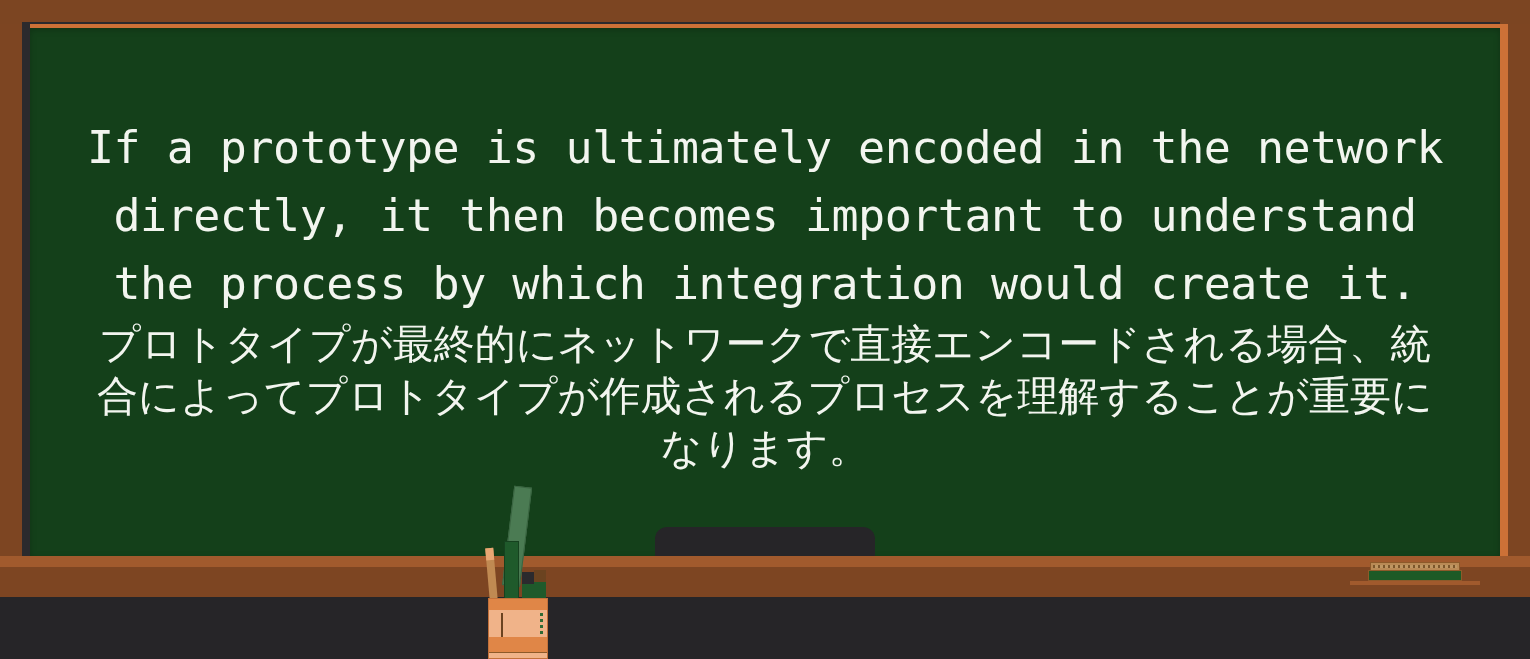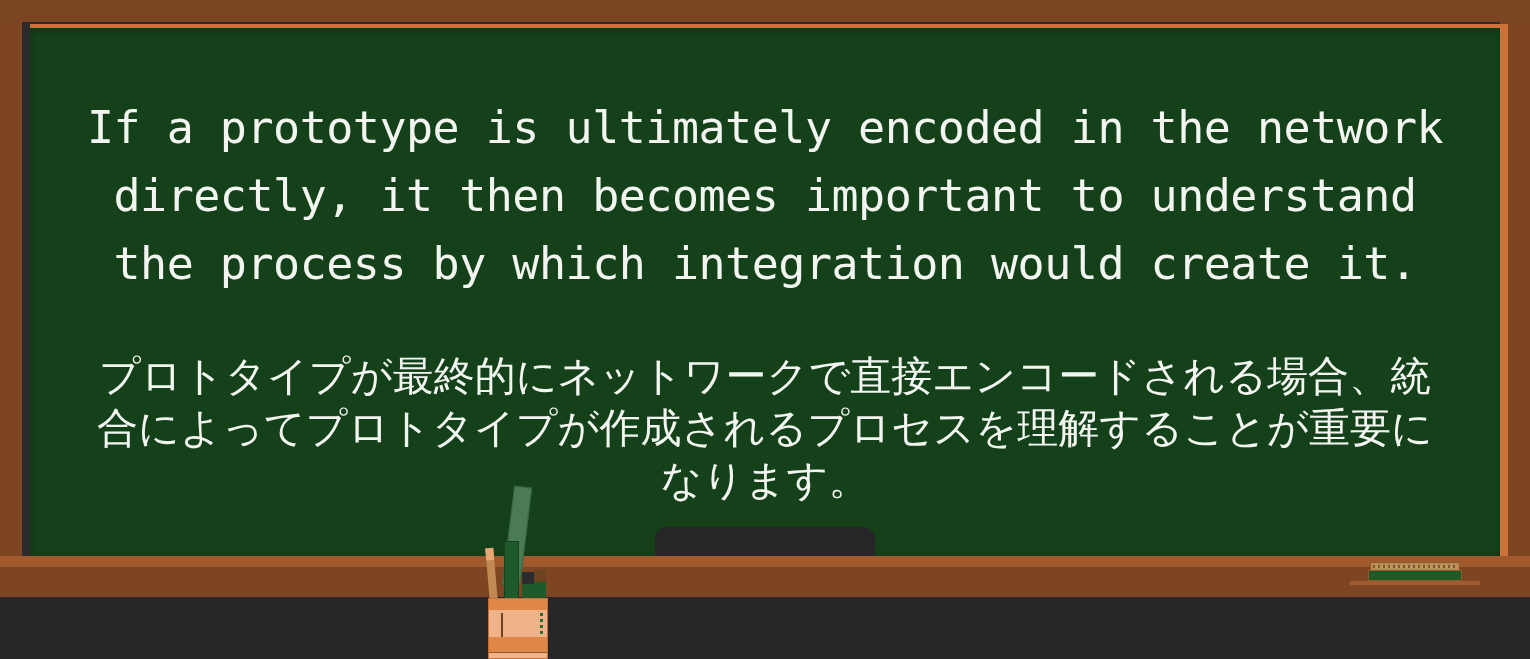--- a/index.html
+++ b/index.html
@@ -79,35 +79,34 @@
   .text-wrap {
     position: absolute;
     left: 0;
     top: 0;
     width: 1470px;
     height: 528px;
     display: flex;
     flex-direction: column;
     align-items: center;
     justify-content: flex-start;
-    padding-top: 66px;
+    padding-top: 86px;
     box-sizing: border-box;
   }
   .line-en {
     font-family: "DejaVu Sans Mono", monospace;
     font-size: 45px;
     line-height: 68px;
     color: #f2f5ef;
     text-align: center;
     width: 1360px;
     letter-spacing: -0.5px;
     white-space: normal;
   }
   .line-ja {
-    margin-top: 52px;
     font-family: "DejaVu Sans", sans-serif;
     font-size: 41px;
     line-height: 52px;
     color: #f2f5ef;
     text-align: center;
     width: 1360px;
     word-break: break-all;
   }
 
   

